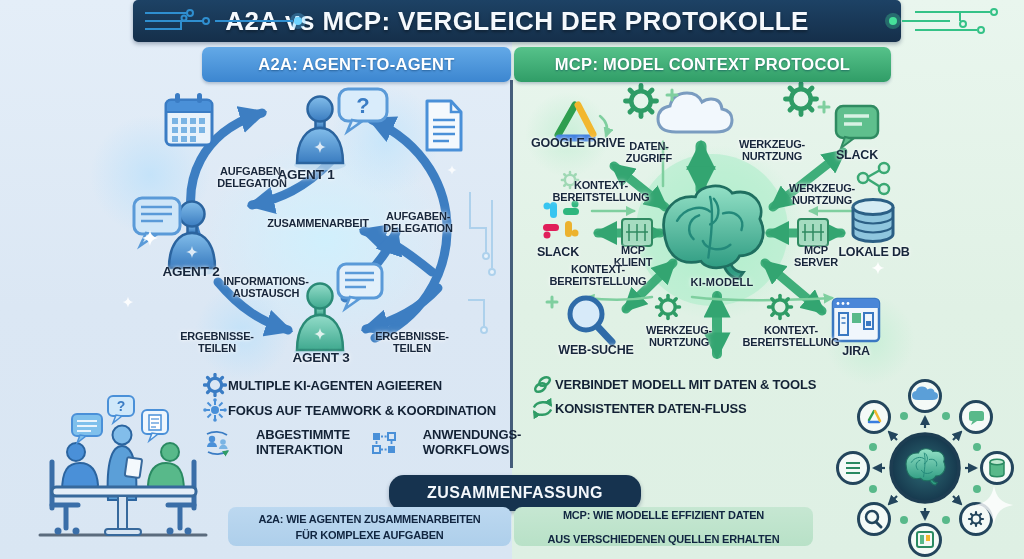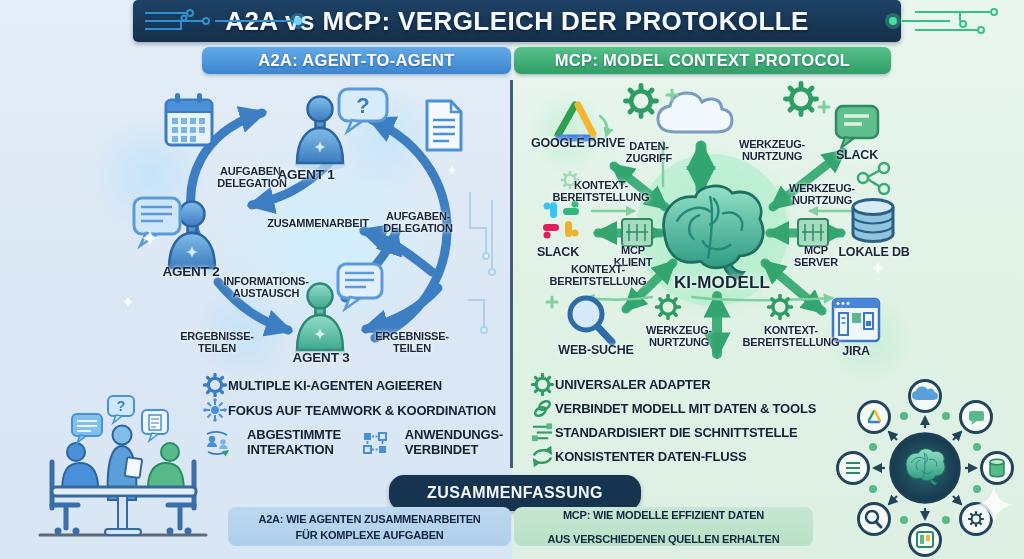--- a/index.html
+++ b/index.html
@@ -17,47 +17,47 @@
   #gl3{left:195px;top:285px;width:95px;height:95px;background:radial-gradient(closest-side,rgba(185,224,250,.7),rgba(185,224,250,0));}
   #gl4{left:625px;top:145px;width:180px;height:175px;background:radial-gradient(closest-side,rgba(180,240,205,.95),rgba(180,240,205,0));}
   #gl5{left:525px;top:92px;width:85px;height:85px;background:radial-gradient(closest-side,rgba(195,238,212,.8),rgba(195,238,212,0));}
   #gl6{left:825px;top:295px;width:90px;height:90px;background:radial-gradient(closest-side,rgba(195,238,212,.8),rgba(195,238,212,0));}
   
   .title-bar{position:absolute;left:133px;top:0;width:768px;height:42px;z-index:2;
              background:linear-gradient(180deg,#1d4265 0%,#152f4a 100%);
              border-radius:5px;display:flex;align-items:center;justify-content:center;
              box-shadow:0 2px 4px rgba(20,40,70,.35);}
   .title-text{color:#f5f9fd;font-size:26px;letter-spacing:.4px;text-shadow:0 2px 3px rgba(0,0,0,.35);white-space:nowrap;}
-  .subhdr{position:absolute;top:47px;height:27px;z-index:6;border-radius:7px;
+  .subhdr{position:absolute;top:47px;height:35px;z-index:6;border-radius:7px;
           display:flex;align-items:center;justify-content:center;color:#ffffff;
           font-size:16.5px;letter-spacing:.3px;text-shadow:0 1px 2px rgba(0,40,80,.45);
           box-shadow:0 2px 3px rgba(30,60,100,.25);}
   .sub-a2a{left:202px;width:309px;background:linear-gradient(180deg,#63a9e7,#3c86d0);}
   .sub-mcp{left:514px;width:377px;background:linear-gradient(180deg,#56c28a,#309d67);}
   .divider{position:absolute;left:510px;top:80px;width:3px;height:388px;background:#1e3a5c;opacity:.8;z-index:4;}
   
   #canvas{position:absolute;left:0;top:0;z-index:3;}
   
   .lbl{position:absolute;transform:translate(-50%,-50%);z-index:5;text-align:center;
        font-size:11px;line-height:11.5px;letter-spacing:-.2px;color:#17263b;white-space:nowrap;
        text-shadow:0 0 3px rgba(255,255,255,.9),0 0 6px rgba(255,255,255,.6);}
   .lbl span{display:block;}
   .lbl.big{font-size:13.5px;}
-  .lbl.huge{font-size:17px;letter-spacing:.2px;}
+  .lbl.huge{font-size:11px;letter-spacing:.2px;}
   .lbl.cap{font-size:12.5px;}
   
   .bullets{position:absolute;z-index:6;}
   #bul-a2a{left:203px;top:374px;width:305px;}
   #bul-mcp{left:531px;top:374px;width:305px;}
   .brow{display:flex;align-items:center;gap:1px;margin-bottom:3px;height:22px;}
   #bul-mcp .brow{height:21px;margin-bottom:3px;}
   .bic{flex:0 0 auto;}
   .btxt{font-size:13px;letter-spacing:-.2px;color:#132235;white-space:nowrap;}
   .brow.two{height:auto;margin-top:7px;align-items:flex-start;gap:20px;}
-  .bcol{display:flex;align-items:center;gap:16px;}
+  .bcol{display:flex;align-items:center;gap:25px;}
   .btxt2{font-size:13px;line-height:14.5px;letter-spacing:-.2px;color:#132235;}
   .btxt2 span{display:block;}
   
   .sum-pill{position:absolute;left:389px;top:475px;width:252px;height:36px;z-index:6;
             background:#16334f;border-radius:15px;display:flex;align-items:center;justify-content:center;
             color:#f4f8fc;font-size:16px;letter-spacing:.4px;box-shadow:0 2px 4px rgba(20,40,70,.3);}
   .sum-box{position:absolute;top:507px;height:39px;z-index:6;border-radius:8px;
            display:flex;flex-direction:column;align-items:center;justify-content:center;
            font-size:11px;line-height:16px;letter-spacing:-.2px;color:#102540;text-align:center;}
   .sum-box span{display:block;white-space:nowrap;}
@@ -655,56 +655,38 @@
             <rect x="4" y="-10" width="7" height="7" fill="none" stroke="#4a90d8" stroke-width="2"></rect>
           <rect x="-11" y="3" width="7" height="7" fill="none" stroke="#4a90d8" stroke-width="2"></rect>
             <rect x="4" y="3" width="7" height="7" fill="#4a90d8"></rect>
           <line x1="-3" y1="-6.5" x2="3" y2="-6.5" stroke="#4a90d8" stroke-width="1.8" stroke-dasharray="2 1.6"></line>
           <line x1="-3" y1="6.5" x2="3" y2="6.5" stroke="#4a90d8" stroke-width="1.8" stroke-dasharray="2 1.6"></line>
           <path d="M -7.5,-2 v3" stroke="#4a90d8" stroke-width="1.8"></path>
             <path d="M 7.5,-2 v3" stroke="#4a90d8" stroke-width="1.8"></path>
           </svg>
         <span class="btxt2">
           <span>ANWENDUNGS-</span>
-          <span>VERBINDET</span>
+          <span>WORKFLOWS</span>
           </span>
       </div>
     </div>
   </div>
 
   <div class="bullets" id="bul-mcp">
-    <div class="brow">
-      <svg class="bic" width="23" height="23" viewBox="-12 -12 24 24" color="#2f9c66">
-        <use href="#gearDef" transform="scale(.78)"></use>
-        </svg>
-      <span class="btxt">UNIVERSALER ADAPTER</span>
-    </div>
     <div class="brow">
       <svg class="bic" width="23" height="23" viewBox="-12 -12 24 24">
         <g fill="none" stroke="#2f9c66" stroke-width="2.6">
           <ellipse cx="-3.5" cy="1.5" rx="6" ry="3.8" transform="rotate(-32)"></ellipse>
           <ellipse cx="3.5" cy="-1.5" rx="6" ry="3.8" transform="rotate(-32)"></ellipse>
           </g>
         </svg>
       <span class="btxt">VERBINDET MODELL MIT DATEN &amp; TOOLS</span>
     </div>
     <div class="brow">
       <svg class="bic" width="23" height="23" viewBox="-12 -12 24 24">
-        <g stroke="#2f9c66" stroke-width="2.2">
-            <line x1="-10" y1="-6" x2="6" y2="-6"></line>
-            <line x1="-6" y1="0" x2="10" y2="0"></line>
-            <line x1="-10" y1="6" x2="6" y2="6"></line>
-          </g>
-        <rect x="4" y="-9.5" width="6" height="6" fill="#58b98a"></rect>
-          <rect x="-11" y="3" width="6" height="6" fill="#58b98a"></rect>
-        </svg>
-      <span class="btxt">STANDARDISIERT DIE SCHNITTSTELLE</span>
-    </div>
-    <div class="brow">
-      <svg class="bic" width="23" height="23" viewBox="-12 -12 24 24">
         <g fill="none" stroke="#2f9c66" stroke-width="2.4">
           <path d="M -9,-1 C -6,-8 6,-8 9,-3" marker-end="url(#mS)"></path>
           <path d="M 9,1 C 6,8 -6,8 -9,3" marker-end="url(#mS)"></path>
           </g>
         </svg>
       <span class="btxt">KONSISTENTER DATEN-FLUSS</span>
     </div>
   </div>
 
   <div class="sum-pill">ZUSAMMENFASSUNG</div>

